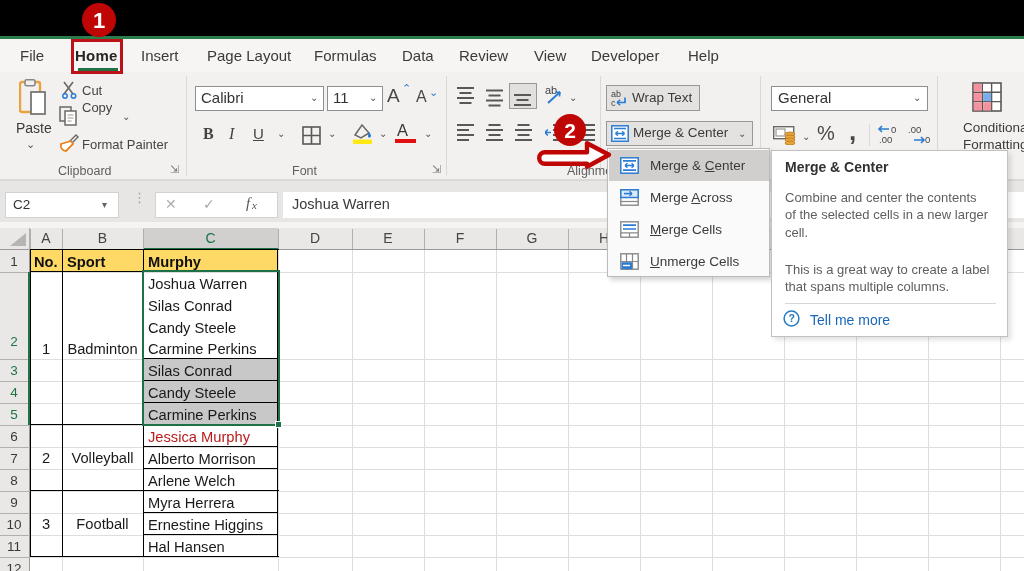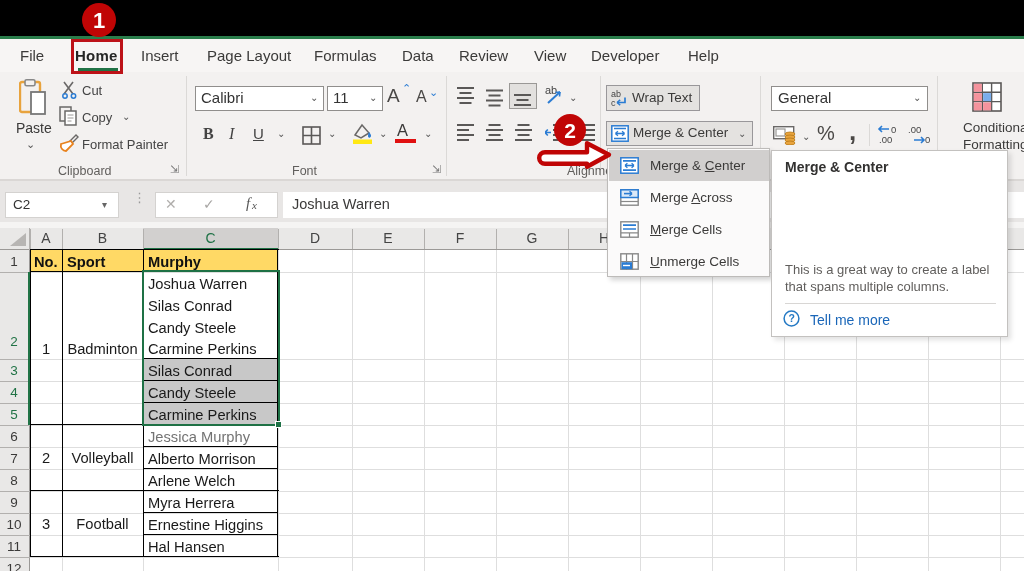--- a/index.html
+++ b/index.html
@@ -50,21 +50,21 @@
     <path d="M2 1 L11 13 M11 1 L2 13" stroke="#6a6867" stroke-width="1.6" fill="none"></path>
     <circle cx="3" cy="15" r="2.2" fill="none" stroke="#2b7cd3" stroke-width="1.5"></circle>
     <circle cx="11.5" cy="15" r="2.2" fill="none" stroke="#2b7cd3" stroke-width="1.5"></circle>
   </svg>
   <div class="t" style="left:82px;top:11px;">Cut</div>
   <svg style="left:59px;top:34px;" width="19" height="20" viewBox="0 0 19 20">
     <rect x="1" y="1" width="11" height="14" fill="#f3f1f0" stroke="#6a6867" stroke-width="1.5"></rect>
     <rect x="6" y="5" width="11" height="14" fill="#fff" stroke="#6a6867" stroke-width="1.5"></rect>
     <path d="M8.5 9h6M8.5 12h6M8.5 15h4" stroke="#9a9896" stroke-width="1"></path>
   </svg>
-  <div class="t" style="left:82px;top:38px;">Copy</div>
+  <div class="t" style="left:82px;top:28px;">Copy</div>
   <div class="t" style="left:122px;top:39px;font-size:10px;color:#555;">⌄</div>
   <svg style="left:58px;top:61px;" width="21" height="19" viewBox="0 0 21 19">
     <path d="M12 8 L18 2 L20 4 L14 10 Z" fill="#f3f1f0" stroke="#6a6867" stroke-width="1.4"></path>
     <path d="M3 11 L13 8 L15 11 L8 18 C5 18 2 15 3 11 Z" fill="#fff" stroke="#e8821d" stroke-width="1.8"></path>
   </svg>
   <div class="t" style="left:82px;top:65px;">Format Painter</div>
   <div class="t" style="left:58px;top:92px;font-size:12.5px;color:#605e5c;">Clipboard</div>
   <div class="t" style="left:170px;top:91px;font-size:11px;color:#777;">⇲</div>
 
   <div style="left:195px;top:14px;width:129px;height:25px;background:#fff;border:1px solid #908e8c;"></div>
@@ -301,21 +301,21 @@
   <div class="t" style="left:62px;top:341px;width:81px;text-align:center;font-size:14.7px;color:#1a1a1a;">Badminton</div>
   <div class="t" style="left:148px;top:275.5px;font-size:14.7px;color:#1a1a1a;">Joshua Warren</div>
   <div class="t" style="left:148px;top:297.5px;font-size:14.7px;color:#1a1a1a;">Silas Conrad</div>
   <div class="t" style="left:148px;top:319.5px;font-size:14.7px;color:#1a1a1a;">Candy Steele</div>
   <div class="t" style="left:148px;top:341px;font-size:14.7px;color:#1a1a1a;">Carmine Perkins</div>
   <div class="t" style="left:148px;top:362.5px;font-size:14.7px;color:#1a1a1a;">Silas Conrad</div>
   <div class="t" style="left:148px;top:384.5px;font-size:14.7px;color:#1a1a1a;">Candy Steele</div>
   <div class="t" style="left:148px;top:406.5px;font-size:14.7px;color:#1a1a1a;">Carmine Perkins</div>
   <div class="t" style="left:30px;top:450px;width:32px;text-align:center;font-size:14.7px;color:#1a1a1a;">2</div>
   <div class="t" style="left:62px;top:450px;width:81px;text-align:center;font-size:14.7px;color:#1a1a1a;">Volleyball</div>
-  <div class="t" style="left:148px;top:428.5px;font-size:14.7px;color:#737373;">Jessica Murphy</div>
+  <div class="t" style="left:148px;top:428.5px;font-size:14.7px;color:#b91c1c;">Jessica Murphy</div>
   <div class="t" style="left:148px;top:450.5px;font-size:14.7px;color:#1a1a1a;">Alberto Morrison</div>
   <div class="t" style="left:148px;top:472.5px;font-size:14.7px;color:#1a1a1a;text-align:center;">Arlene Welch</div>
   <div class="t" style="left:30px;top:516px;width:32px;text-align:center;font-size:14.7px;color:#1a1a1a;">3</div>
   <div class="t" style="left:62px;top:516px;width:81px;text-align:center;font-size:14.7px;color:#1a1a1a;">Football</div>
   <div class="t" style="left:148px;top:494.5px;font-size:14.7px;color:#1a1a1a;">Myra Herrera</div>
   <div class="t" style="left:148px;top:516.5px;font-size:14.7px;color:#1a1a1a;">Ernestine Higgins</div>
   <div class="t" style="left:148px;top:538.5px;font-size:14.7px;color:#1a1a1a;">Hal Hansen</div>
 
   <div style="left:29.5px;top:249px;width:249px;height:1.45px;background:#000;"></div>
   <div style="left:29.5px;top:271px;width:249px;height:1.45px;background:#000;"></div>
@@ -365,20 +365,21 @@
     <rect x="0.8" y="0.8" width="17.4" height="15.4" fill="#fff" stroke="#888" stroke-width="1.4"></rect>
     <path d="M1 8.5h17M6.5 1v16M12.5 1v16" stroke="#888" stroke-width="1.2"></path>
     <rect x="1.5" y="9.2" width="10.5" height="7" fill="#2b7cd3"></rect>
     <path d="M3 12.5h7" stroke="#fff" stroke-width="1.4"></path>
   </svg>
   <div class="t" style="left:42px;top:105px;font-size:13.5px;color:#3b3a39;"><u>U</u>nmerge Cells</div>
 </div>
 
 <div id="tooltip" style="left:771px;top:150px;width:237px;height:187px;background:#fff;border:1px solid #c3c1bf;box-shadow:3px 3px 5px rgba(0,0,0,.12);z-index:11;">
   <div class="t" style="left:13px;top:8px;font-size:14px;font-weight:bold;color:#323130;">Merge &amp; Center</div>
+  <div class="t" style="left:13px;top:38px;font-size:13px;line-height:17.4px;color:#605e5c;">Combine and center the contents<br>of the selected cells in a new larger<br>cell.</div>
   <div class="t" style="left:13px;top:110px;font-size:13px;line-height:17.4px;color:#605e5c;">This is a great way to create a label<br>that spans multiple columns.</div>
   <div style="left:13px;top:152px;width:211px;height:1px;background:#d8d6d4;"></div>
   <svg style="left:11px;top:159px;" width="17" height="17" viewBox="0 0 17 17">
     <circle cx="8.5" cy="8.5" r="7.4" fill="none" stroke="#2479c4" stroke-width="1.5"></circle>
     <text x="5.6" y="12.2" font-size="10.5" fill="#2479c4" font-family="Liberation Sans" font-weight="bold">?</text>
   </svg>
   <div class="t" style="left:38px;top:161px;font-size:14px;font-weight:normal;color:#1a66b8;">Tell me more</div>
 </div>
 
 <div id="annot" style="left:0;top:0;width:1024px;height:571px;z-index:20;pointer-events:none;">

